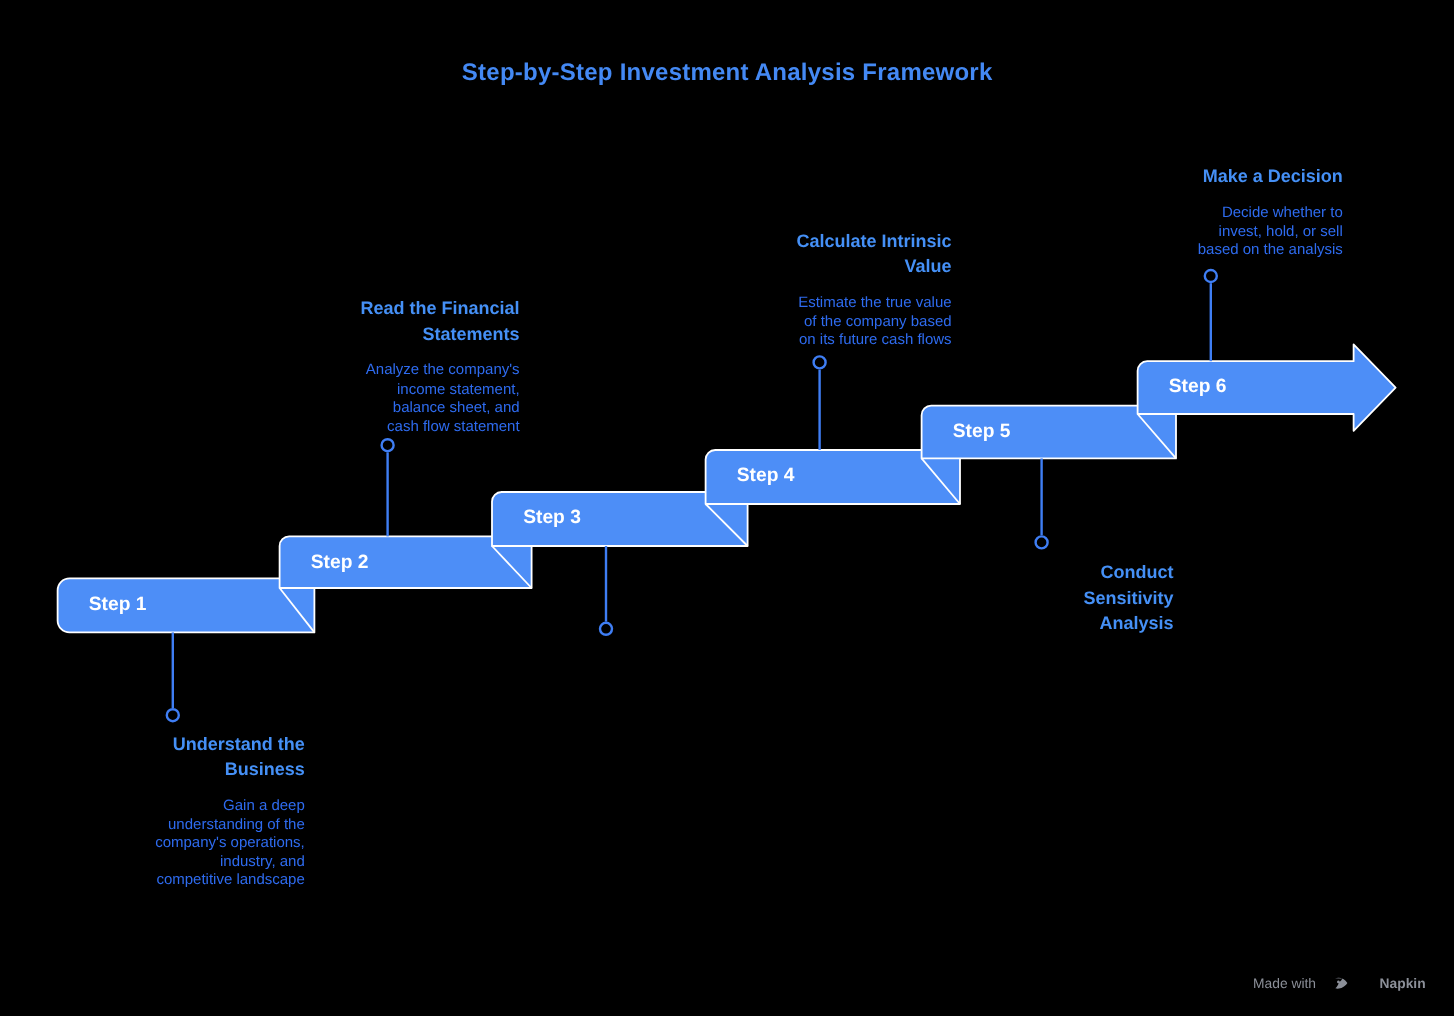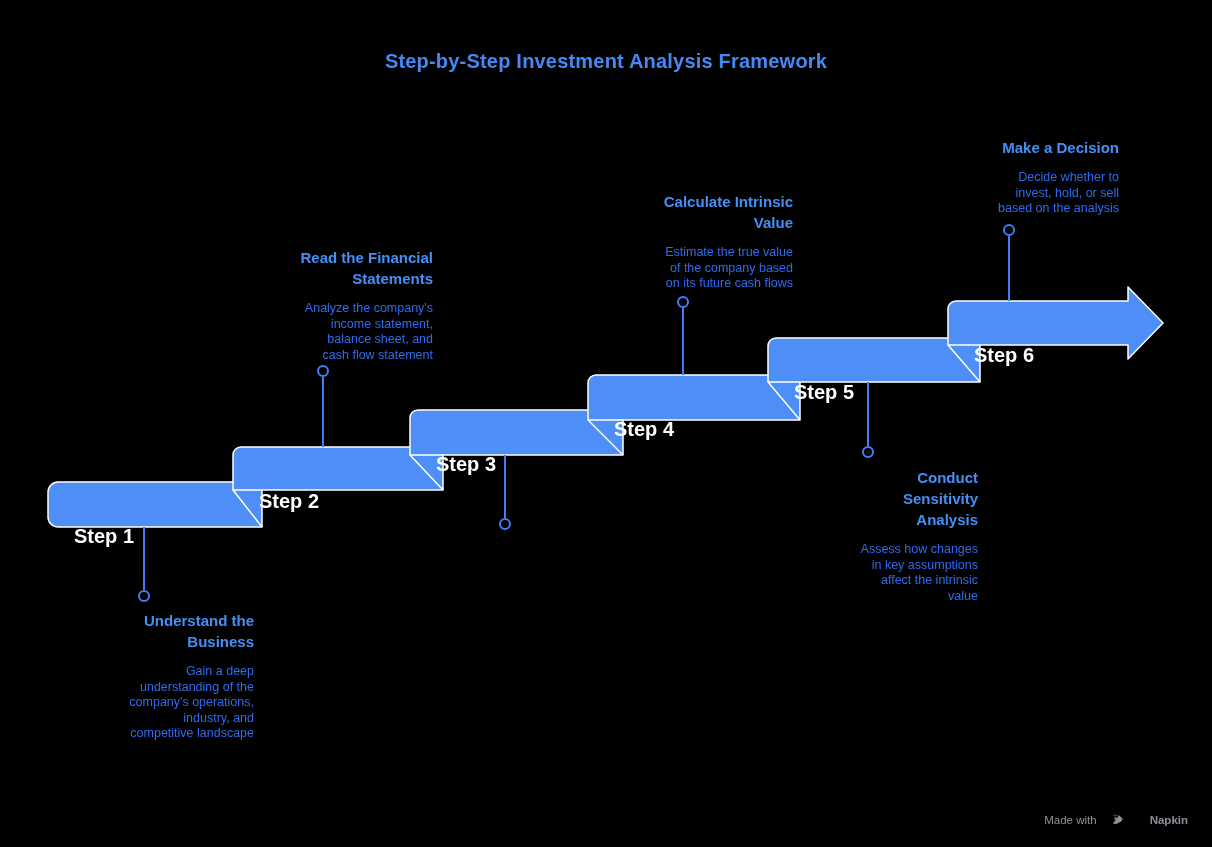--- a/index.html
+++ b/index.html
@@ -13,23 +13,22 @@
     position:absolute; left:0; top:50px; width:1212px;
     text-align:center; font-size:20px; font-weight:700;
     color: var(--heading, #4489f4); letter-spacing:.2px;
   }
   svg.layer { position:absolute; left:0; top:0; }
   .band { fill: var(--ribbon, #4d8ef7); stroke: var(--outline, #fff); stroke-width:1.5; stroke-linejoin:round; }
   .fold-line { stroke: var(--outline, #fff); stroke-width:1.5; fill:none; }
   .connector { stroke: var(--connector, #3f7ef4); stroke-width:2; }
   .connector-dot { fill:none; stroke: var(--connector, #3f7ef4); stroke-width:2; }
   .step-label {
-    position:absolute; color:#fff; font-weight:700; font-size:20px; line-height:22px;
+    position:absolute; color:#fff; font-weight:700; font-size:16px; line-height:22px;
     white-space:nowrap;
-    margin-top:32px;
   }
   .node { position:absolute; width:220px; text-align:right; }
   .node-title {
     font-size:15px; line-height:21px; font-weight:700;
     color: var(--node-title, #4590f6); white-space:pre-line;
   }
   .node-desc {
     margin-top:12px; font-size:12.5px; line-height:15.5px; font-weight:400;
     color: var(--node-description, #2e6bef); white-space:pre-line;
   }
@@ -110,24 +109,20 @@
     <div class="node-title">Calculate Intrinsic
 Value</div>
     <div class="node-desc">Estimate the true value
 of the company based
 on its future cash flows</div>
   </div>
   <div class="node" style="left:758px; top:467px;">
     <div class="node-title">Conduct
 Sensitivity
 Analysis</div>
-    <div class="node-desc">Assess how changes
-in key assumptions
-affect the intrinsic
-value</div>
   </div>
   <div class="node" style="left:899px; top:137px;">
     <div class="node-title">Make a Decision</div>
     <div class="node-desc">Decide whether to
 invest, hold, or sell
 based on the analysis</div>
   </div>
 
   <div class="footer">
     <span>Made with</span>

